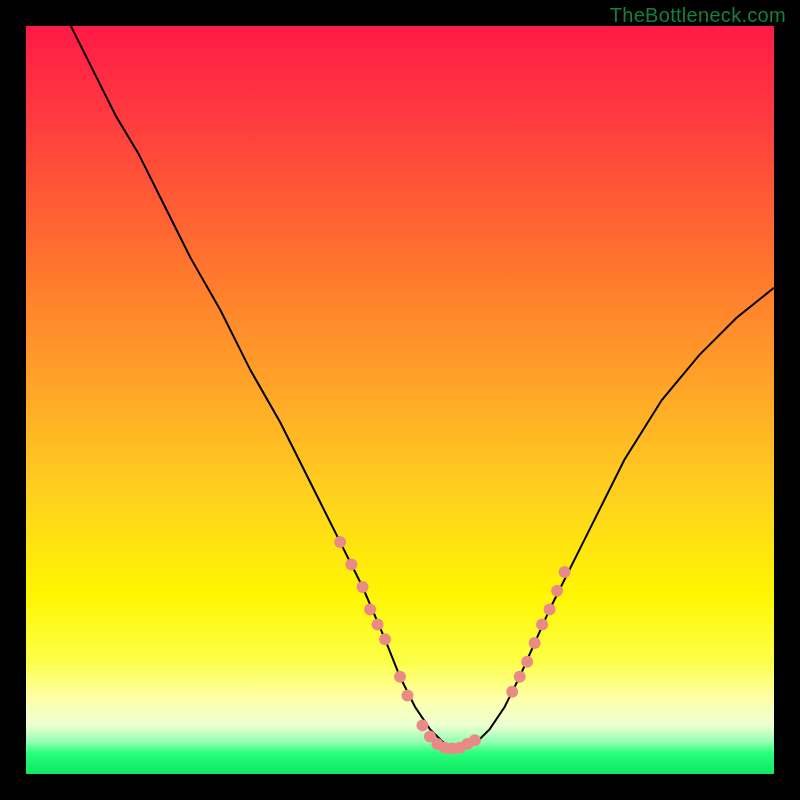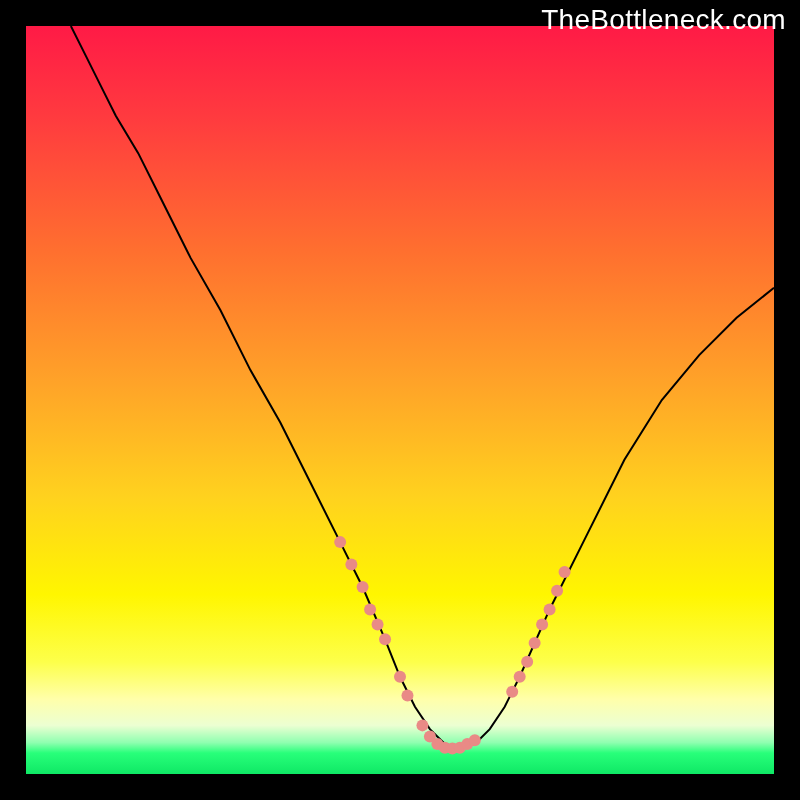--- a/index.html
+++ b/index.html
@@ -28,22 +28,22 @@
   }
   svg {
     display: block;
     width: 748px;
     height: 748px;
   }
   .watermark {
     position: absolute;
     top: 4px;
     right: 14px;
-    color: #ffffff;
-    font-size: 28px;
+    color: #15803d;
+    font-size: 20px;
     font-weight: 500;
     letter-spacing: 0.3px;
   }
 </style>
 </head>
 <body>
 
 <div class="frame"></div>
 
 <div class="plot-area">

